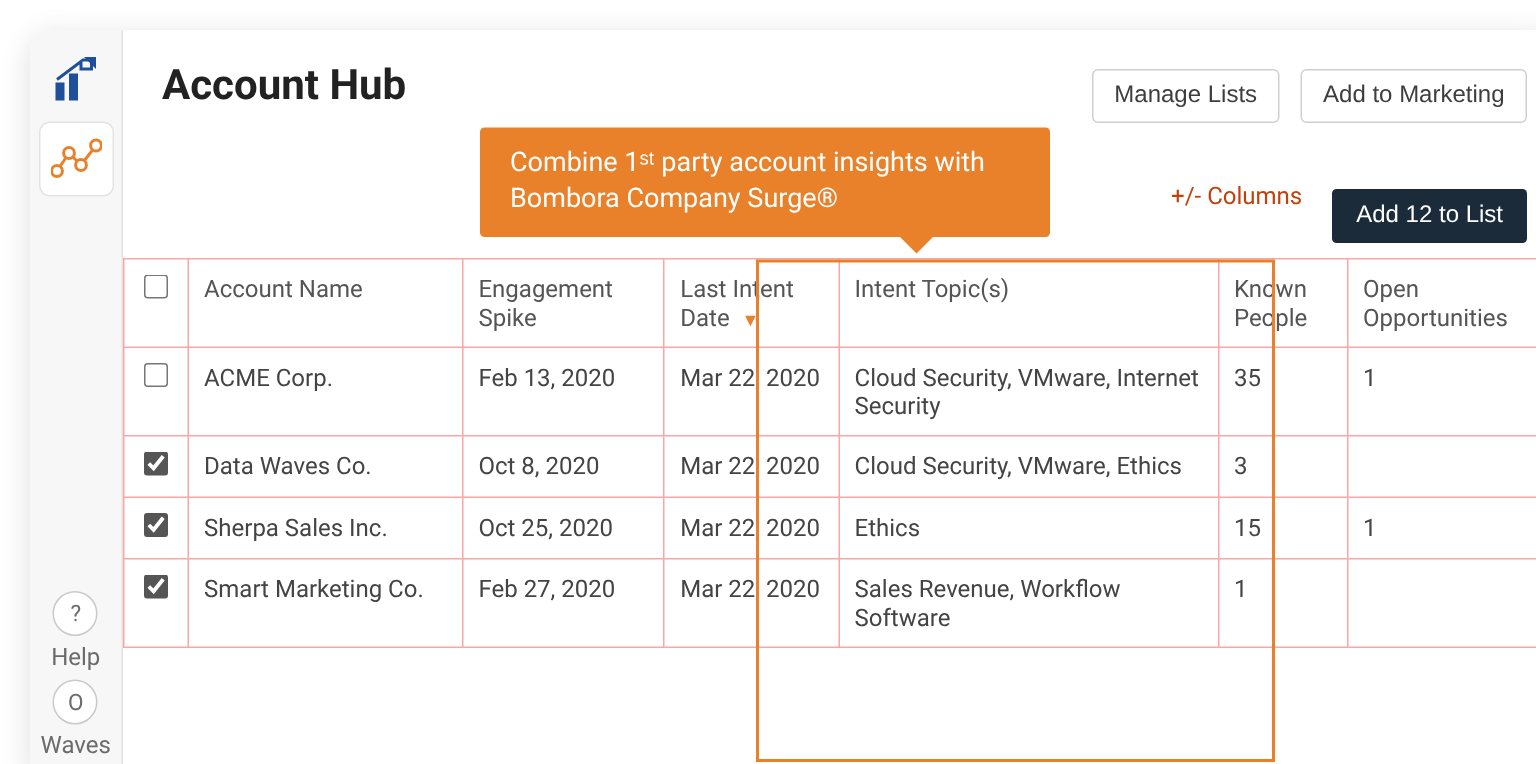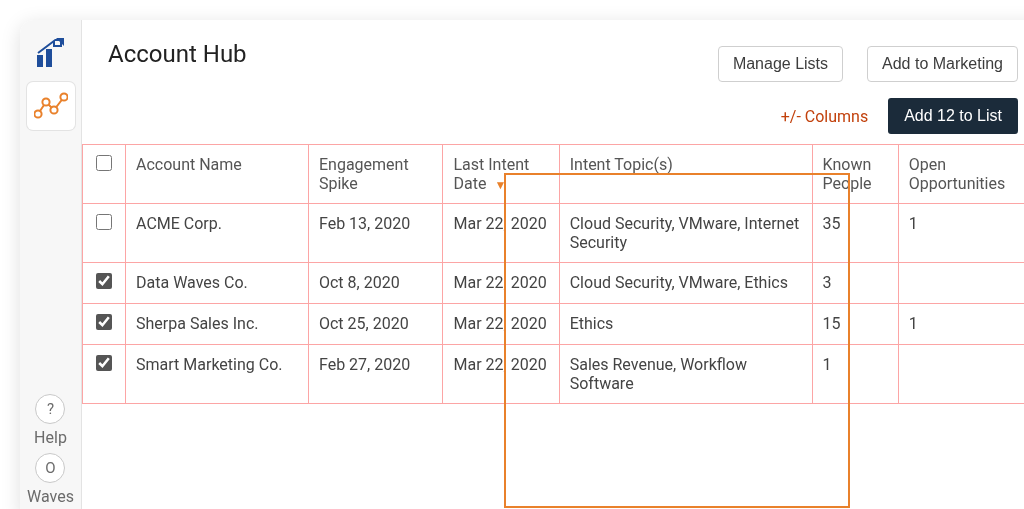--- a/index.html
+++ b/index.html
@@ -51,36 +51,37 @@
   }
   .sidebar .mini-label {
     font-size:16px; color:#6b6b6b; margin-top:-2px;
   }
   
   .main { flex:1; display:flex; flex-direction:column; }
   .header {
     display:flex; align-items:flex-start; justify-content:space-between;
     padding:20px 26px 0 26px;
   }
-  .title { font-size:24px; font-weight:400; color:#222; }
-  .header-buttons { display:flex; gap:24px; padding-top:6px;}
+  .title { font-size:28px; font-weight:700; color:#222; }
+  .header-buttons { display:flex; gap:14px; padding-top:6px;}
   .btn {
     border:1px solid #cfcfcf; background:#fff; color:#3d3d3d;
     font-size:16px; padding:8px 14px; border-radius:4px;
     cursor:pointer;
   }
   .subbar {
     display:flex; justify-content:flex-end; gap:20px; align-items:center;
     padding:16px 26px 10px 26px;
   }
   .subbar .link { font-size:16px; color:#c2410c; cursor:pointer; }
   .btn-dark {
     background:#1b2b3a; color:#fff; border:none;
     font-size:16px; padding:9px 16px; border-radius:3px;
     cursor:pointer;
+    margin-top:28px;
   }
   
   table { width:100%; border-collapse:collapse; table-layout:fixed; }
   th, td {
     border:1px solid #fca5a5;
     padding:10px 10px;
     text-align:left;
     font-size:16px;
     vertical-align:top;
     color:#444;
@@ -228,15 +229,18 @@
             <td class="col-spike">Feb 27, 2020</td>
             <td class="col-date">Mar 22, 2020</td>
             <td class="col-topics">Sales Revenue, Workflow Software</td>
             <td class="col-known">1</td>
             <td class="col-opps num-right">0</td>
           </tr>
         </tbody>
     </table>
   </div>
 
+  <div class="callout">
+    <span>Combine 1ˢᵗ party account insights with Bombora Company Surge®</span>
+  </div>
 
   <div class="highlight-box"></div>
 </div>
 
 </body></html>

